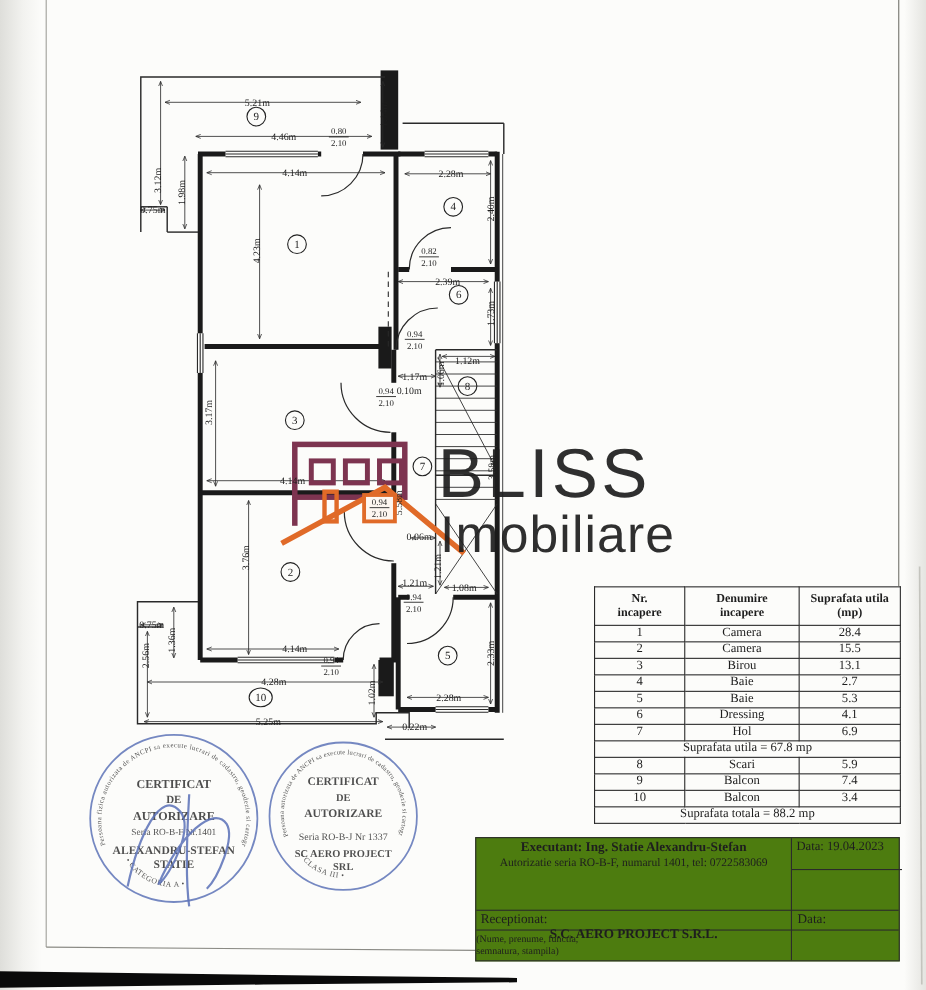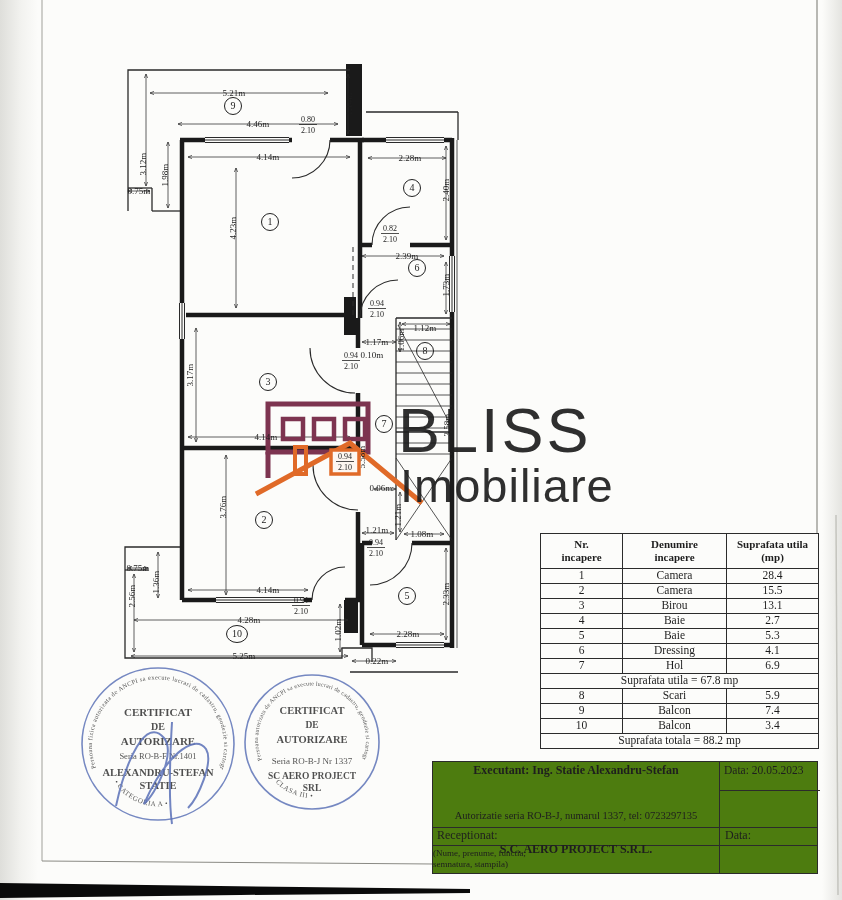--- a/index.html
+++ b/index.html
@@ -451,21 +451,21 @@
         <td colspan="3" class="sum">Suprafata totala = 88.2 mp</td>
       </tr>
     </tbody>
   </table>
 
   <div class="exec">
     <div class="abs vline"></div>
     <div class="abs hl" style="top:65px;"></div>
     <div class="abs hl" style="top:83px;"></div>
     <div class="abs r1">Executant: Ing. Statie Alexandru-Stefan</div>
-    <div class="abs datacell">Data: 20.05.2023</div>
+    <div class="abs datacell">Data: 19.04.2023</div>
+    <div class="abs r2">Autorizatie seria RO-B-F, numarul 1401, tel: 0722583069</div>
     <div class="abs r3">S.C. AERO PROJECT S.R.L.</div>
-    <div class="abs r4">Autorizatie seria RO-B-J, numarul 1337, tel: 0723297135</div>
     <div class="abs r5">Receptionat:</div>
     <div class="abs r5d">Data:</div>
     <div class="abs note">(Nume, prenume, functia,
 semnatura, stampila)</div>
   </div>
 </div>
 
 </body></html>

